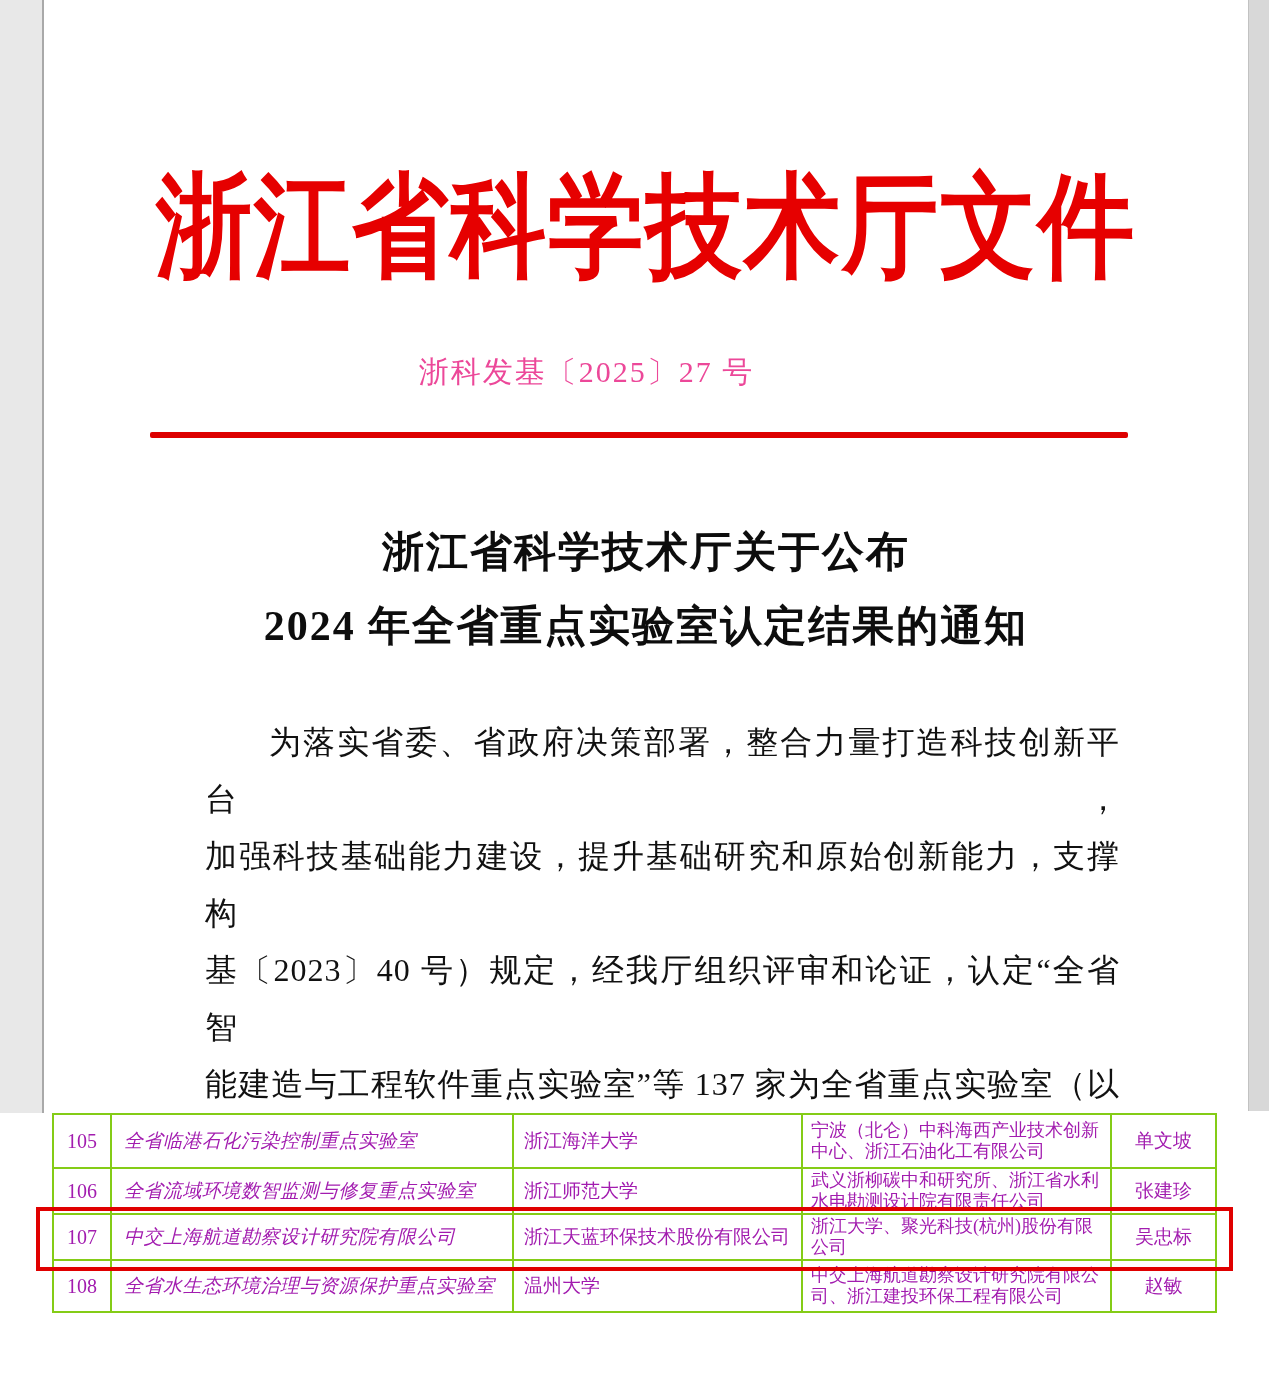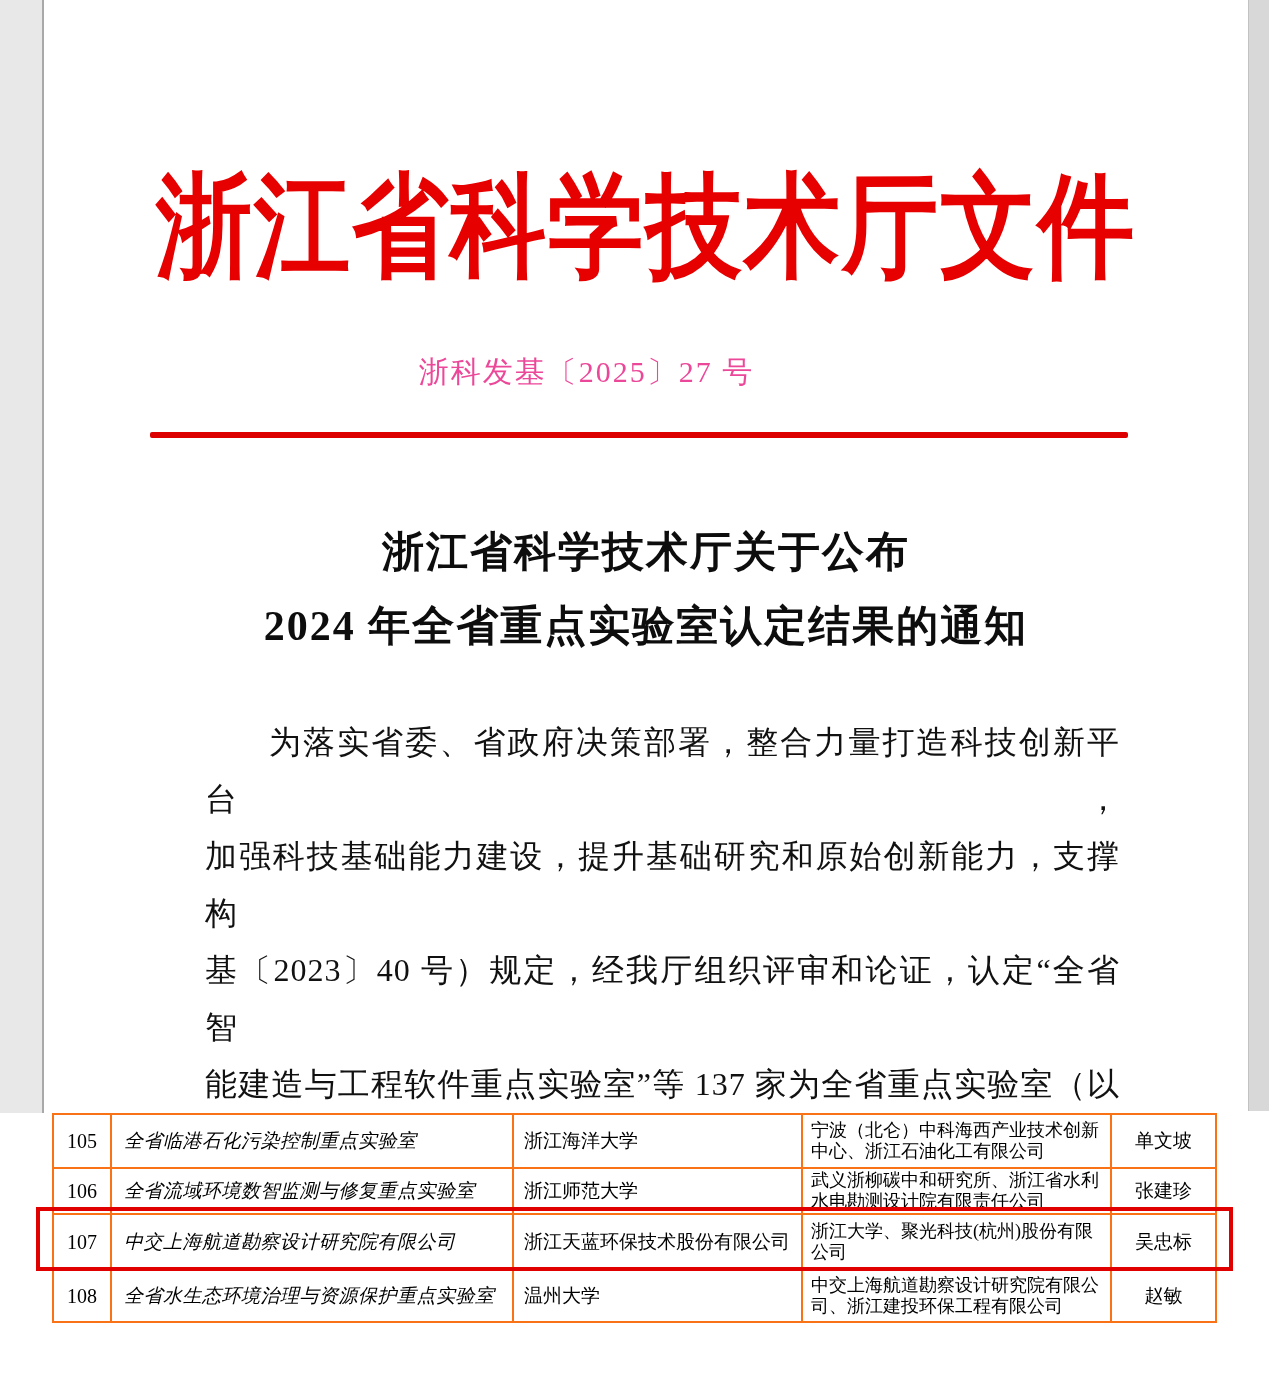--- a/index.html
+++ b/index.html
@@ -55,31 +55,31 @@
   
   .table-section{
     position:absolute;left:0;top:1113px;width:1269px;height:273px;
     background:#fff;z-index:2;
   }
   .results-table{
     position:absolute;left:52px;top:0;width:1163px;
     border-collapse:collapse;table-layout:fixed;
   }
   .results-table td{
-    border:2px solid #f97316;vertical-align:middle;
-    font-size:19px;color:#000000;overflow:hidden;
+    border:2px solid #84cc16;vertical-align:middle;
+    font-size:19px;color:#a21caf;overflow:hidden;
   }
   .results-table col.c-no{width:58px;}
   .results-table col.c-lab{width:402px;}
   .results-table col.c-inst{width:289px;}
   .results-table col.c-partners{width:309px;}
   .results-table col.c-director{width:105px;}
   .results-table tr:nth-child(1){height:54px;}
   .results-table tr:nth-child(2){height:45px;}
-  .results-table tr:nth-child(3){height:56px;}
+  .results-table tr:nth-child(3){height:46px;}
   .results-table tr:nth-child(4){height:52px;margin-top:16px;}
   .results-table td:nth-child(1){text-align:center;font-size:20px;}
   .results-table td:nth-child(2){padding-left:12px;letter-spacing:0.5px;font-style:italic;}
   .results-table td:nth-child(3){padding-left:10px;}
   .results-table td:nth-child(4){padding:1px 8px;font-size:18px;line-height:21px;}
   .results-table td:nth-child(5){text-align:center;}
 
   .highlight-box{
     position:absolute;border:4px solid var(--highlight-red);
     z-index:3;pointer-events:none;

